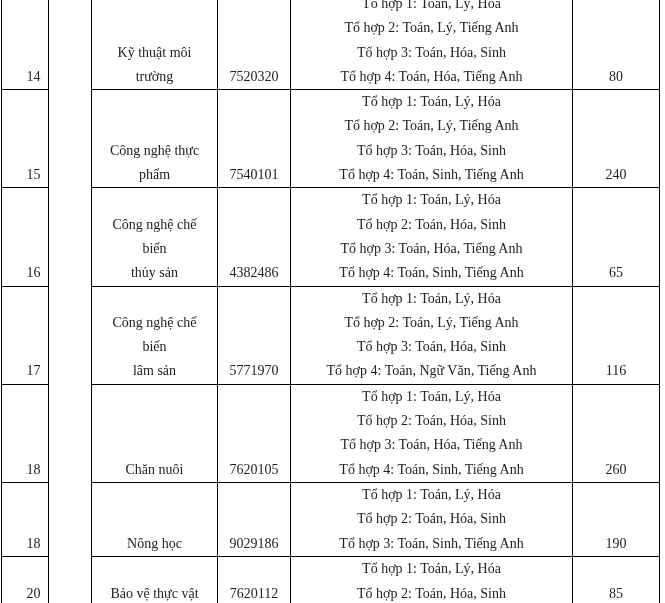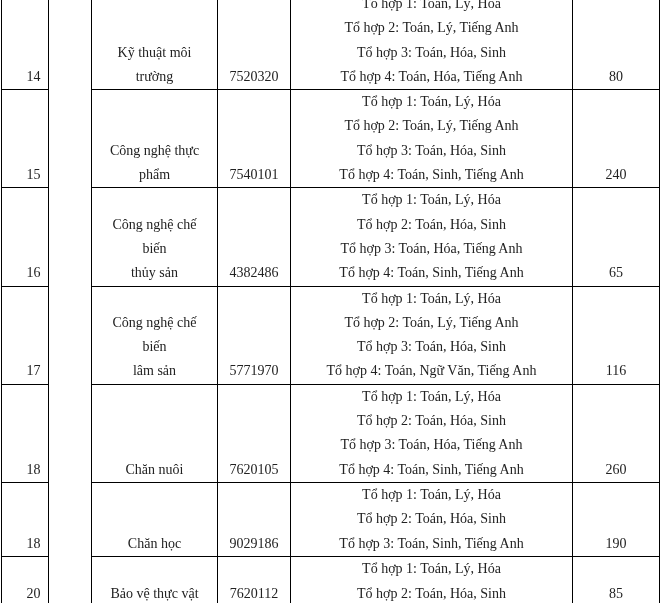--- a/index.html
+++ b/index.html
@@ -130,21 +130,21 @@
           <span class="line">Tổ hợp 2: Toán, Hóa, Sinh</span>
           <span class="line">Tổ hợp 3: Toán, Hóa, Tiếng Anh</span>
           <span class="line">Tổ hợp 4: Toán, Sinh, Tiếng Anh</span>
         </td>
         <td class="col-quota">260</td>
       </tr>
 
       <tr class="row-3">
         <td class="col-no">18</td>
         <td class="col-name">
-          <span class="line">Chăn học</span>
+          <span class="line">Nông học</span>
         </td>
         <td class="col-code">9029186</td>
         <td class="col-combos">
           <span class="line">Tổ hợp 1: Toán, Lý, Hóa</span>
           <span class="line">Tổ hợp 2: Toán, Hóa, Sinh</span>
           <span class="line">Tổ hợp 3: Toán, Sinh, Tiếng Anh</span>
         </td>
         <td class="col-quota">190</td>
       </tr>
 

